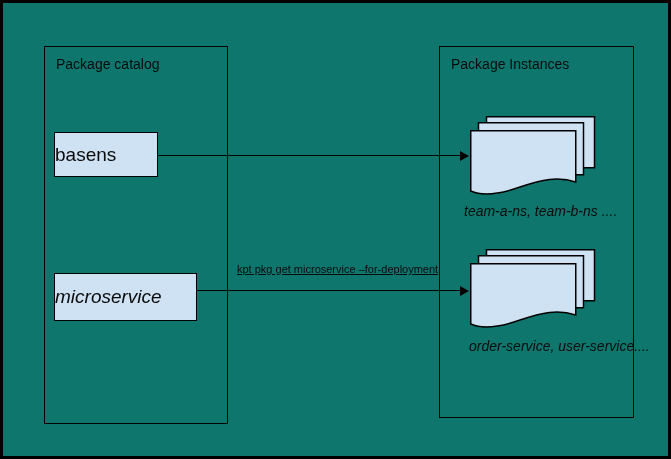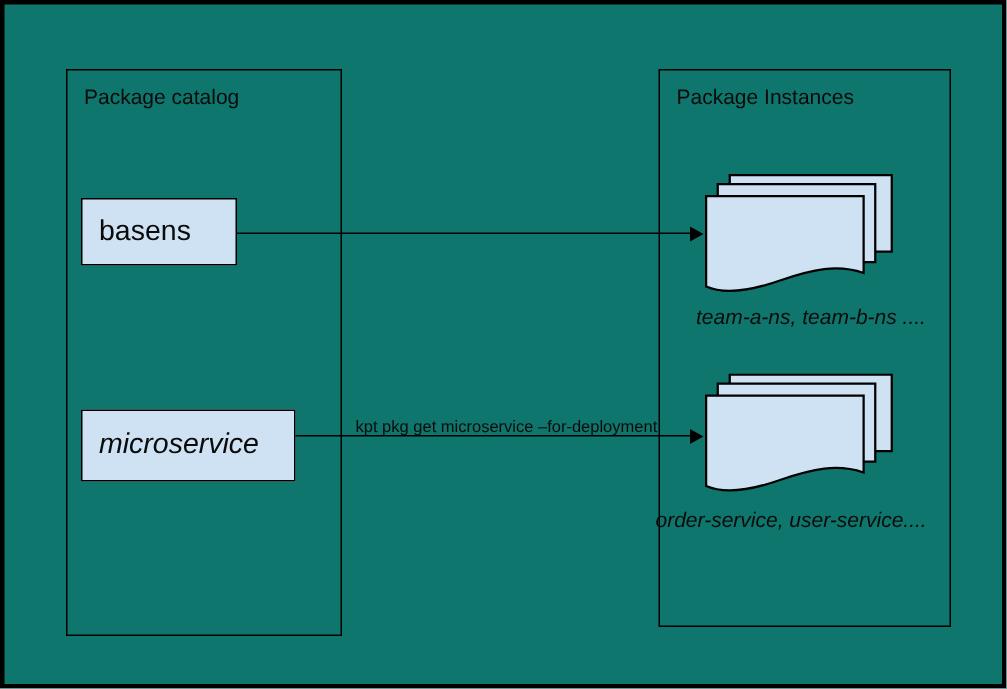--- a/index.html
+++ b/index.html
@@ -29,21 +29,20 @@
     line-height: 17px;
     white-space: nowrap;
   }
   .pkg-box {
     position: absolute;
     box-sizing: border-box;
     border: 1.5px solid #000000;
     background: #cfe2f3;
     display: flex;
     align-items: center;
-    padding-left: 11px;
     font-size: 19px;
     white-space: nowrap;
   }
   .pkg-box.basens { left: 51px; top: 129px; width: 104px; height: 45px; }
   .pkg-box.microservice { left: 51px; top: 270px; width: 143px; height: 48px; font-style: italic; }
   .arrow-line {
     position: absolute;
     height: 0;
     border-top: 1.5px solid #000000;
   }
@@ -58,33 +57,33 @@
   }
   .arrow-head.a1 { left: 457px; top: 148px; }
   .arrow-head.a2 { left: 457px; top: 283px; }
   .arrow-label {
     position: absolute;
     font-size: 11px;
     line-height: 13px;
     white-space: nowrap;
   }
   .arrow-label.a1 { left: 243px; top: 137px; }
-  .arrow-label.a2 { left: 234px; top: 276px; }
+  .arrow-label.a2 { left: 234px; top: 260px; text-decoration: underline; }
   .doc-stack { position: absolute; width: 126px; height: 82px; }
   .doc-stack.s1 { left: 467px; top: 113px; }
   .doc-stack.s2 { left: 467px; top: 246px; }
   .stack-caption {
     position: absolute;
     font-size: 14px;
     line-height: 17px;
     white-space: nowrap;
     font-style: italic;
   }
   .stack-caption.c1 { left: 461px; top: 200px; }
-  .stack-caption.c2 { left: 434px; top: 335px; }
+  .stack-caption.c2 { left: 466px; top: 335px; }
 </style>
 </head>
 <body>
 
 <div class="canvas">
 
   <div class="group-box catalog">
     <div class="group-title">Package catalog</div>
   </div>
 

